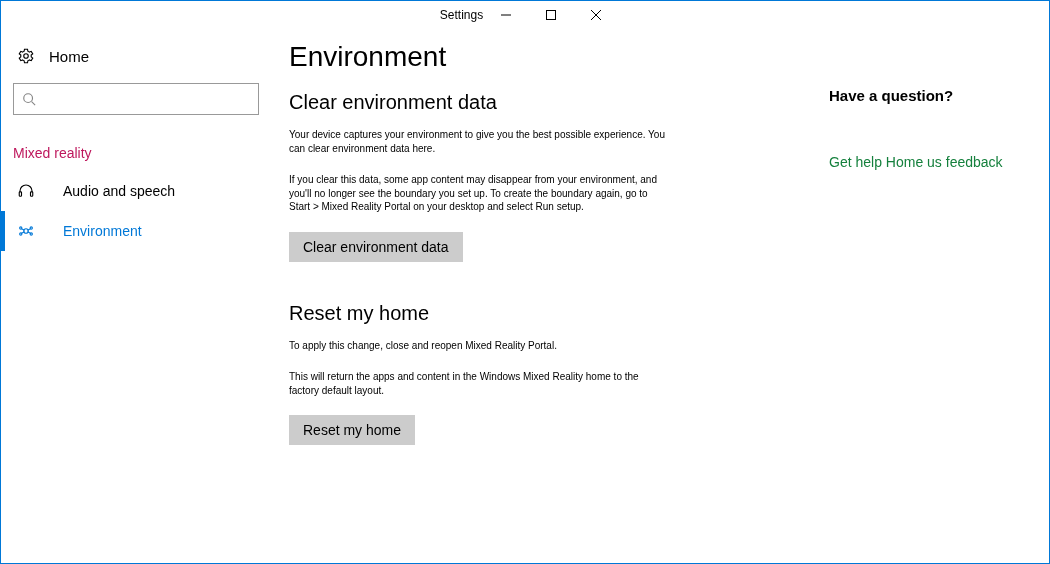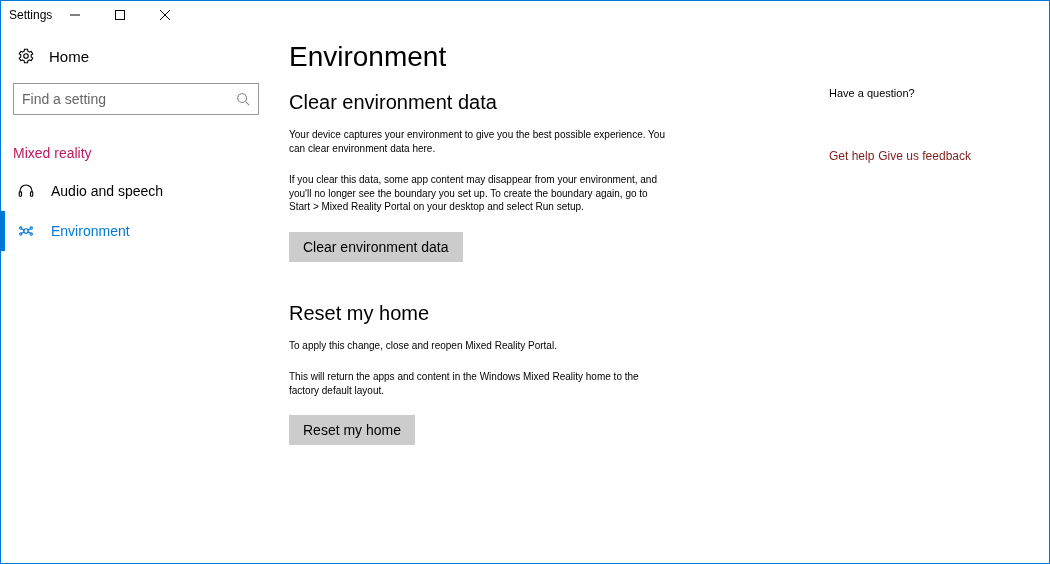--- a/index.html
+++ b/index.html
@@ -13,21 +13,21 @@
       border: 1px solid #0078d7;
       display: flex;
       flex-direction: column;
       overflow: hidden;
     }
     
     .titlebar {
       height: 28px;
       display: flex;
       align-items: center;
-      justify-content: flex-start;
+      justify-content: center;
       padding-left: 8px;
       font-size: 12px;
     }
     .title-controls { display: flex; height: 100%; }
     .title-btn {
       width: 45px; height: 28px;
       display: flex; align-items: center; justify-content: center;
       font-family: inherit;
       cursor: default;
     }
@@ -72,21 +72,21 @@
     .search-icon { width: 14px; height: 14px; opacity: .6; }
     .section-label {
       color: #be185d;
       font-size: 14px;
       padding: 30px 4px 10px 0;
     }
     .nav { list-style: none; margin-left: -12px; margin-right: -12px; }
     .nav-item {
       display: flex;
       align-items: center;
-      gap: 16px;
+      gap: 28px;
       padding: 11px 16px;
       font-size: 14px;
       cursor: default;
     }
     .nav-item.active {
       border-left: 4px solid #0078d7;
       padding-left: 12px;
       color: #0078d7;
     }
     .nav-icon { width: 18px; height: 18px; flex-shrink:0; display:flex; align-items:center; justify-content:center; }
@@ -127,27 +127,27 @@
       cursor: default;
       margin-bottom: 34px;
     }
     
     .rail {
       flex: 1;
       padding-top: 46px;
       padding-left: 20px;
     }
     .rail h3 {
-      font-weight: 400;
-      font-size: 11px;
+      font-weight: 700;
+      font-size: 15px;
       margin-bottom: 8px;
     }
     .link {
-      color: #7f1d1d;
-      font-size: 12px;
+      color: #15803d;
+      font-size: 14px;
       margin-bottom: 34px;
       display: inline-block;
       margin-top: 42px;
     }
   </style>
 </head>
 <body>
 
 <div class="titlebar">
   <span>Settings</span>
@@ -178,21 +178,20 @@
       <span class="nav-icon">
         <svg class="gear-icon" viewBox="0 0 24 24" fill="none" stroke="#000" stroke-width="1.5">
           <circle cx="12" cy="12" r="3"></circle>
           <path d="M19 12a7 7 0 0 0-.1-1.2l2.1-1.6-2-3.4-2.5 1a7 7 0 0 0-2-1.2L14 3h-4l-.5 2.6a7 7 0 0 0-2 1.2l-2.5-1-2 3.4 2.1 1.6A7 7 0 0 0 5 12c0 .4 0 .8.1 1.2l-2.1 1.6 2 3.4 2.5-1a7 7 0 0 0 2 1.2L10 21h4l.5-2.6a7 7 0 0 0 2-1.2l2.5 1 2-3.4-2.1-1.6c.1-.4.1-.8.1-1.2Z"></path>
         </svg>
       </span>
       <span>Home</span>
     </div>
 
     <div class="searchbox">
-      <input type="text" placeholder="Find a setting" style="">
       <svg class="search-icon" viewBox="0 0 16 16" fill="none" stroke="#333" stroke-width="1.3">
         <circle cx="7" cy="7" r="5"></circle>
           <line x1="11" y1="11" x2="15" y2="15"></line>
       </svg>
     </div>
 
     <div class="section-label">Mixed reality</div>
 
     <ul class="nav">
       <li class="nav-item">
@@ -235,16 +234,16 @@
 
       <h2 class="section-title">Reset my home</h2>
       <p class="para">To apply this change, close and reopen Mixed Reality Portal.</p>
       <p class="para">This will return the apps and content in the Windows Mixed Reality home to the factory default layout.</p>
       <button class="btn">Reset my home</button>
     </div>
 
     <div class="rail">
       <h3>Have a question?</h3>
       <a class="link">Get help</a>
-      <a class="link">Give us feedback</a>
+      <a class="link">Home us feedback</a>
     </div>
   </div>
 </div>
 
 </body></html>

